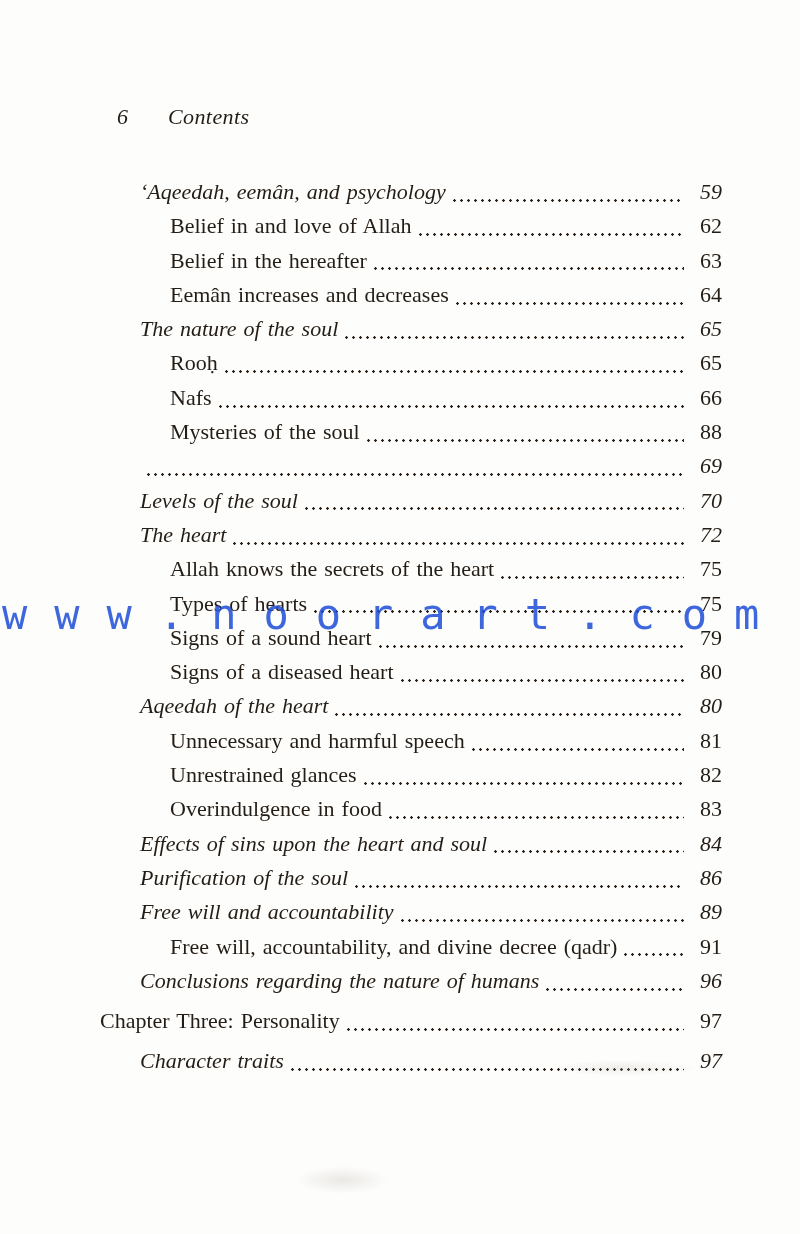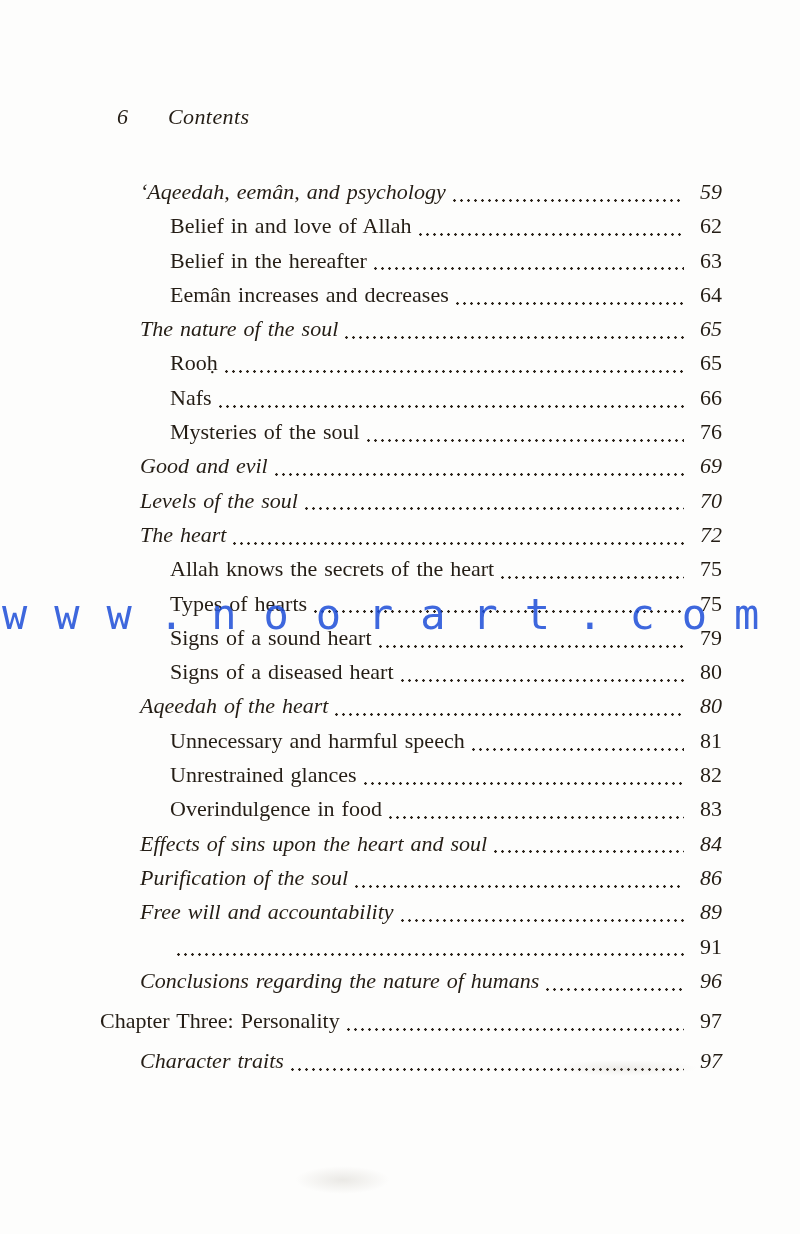--- a/index.html
+++ b/index.html
@@ -102,24 +102,23 @@
     <span class="toc-page">65</span>
   </div>
       <div class="toc-row lvl-2">
     <span class="toc-label">Nafs</span>
     <span class="toc-leader"></span>
     <span class="toc-page">66</span>
   </div>
       <div class="toc-row lvl-2">
     <span class="toc-label">Mysteries of the soul</span>
     <span class="toc-leader"></span>
-    <span class="toc-page">76</span>
-  </div>
-      <div class="toc-row lvl-1">
-    <span class="toc-label">Good and evil</span>
+    <span class="toc-page">88</span>
+  </div>
+      <div class="toc-row lvl-1">
     <span class="toc-leader"></span>
     <span class="toc-page">69</span>
   </div>
       <div class="toc-row lvl-1">
     <span class="toc-label">Levels of the soul</span>
     <span class="toc-leader"></span>
     <span class="toc-page">70</span>
   </div>
       <div class="toc-row lvl-1">
     <span class="toc-label">The heart</span>
@@ -175,20 +174,21 @@
     <span class="toc-label">Purification of the soul</span>
     <span class="toc-leader"></span>
     <span class="toc-page">86</span>
   </div>
       <div class="toc-row lvl-1">
     <span class="toc-label">Free will and accountability</span>
     <span class="toc-leader"></span>
     <span class="toc-page">89</span>
   </div>
       <div class="toc-row lvl-2">
+    <span class="toc-label">Free will, accountability, and divine decree (qadr)</span>
     <span class="toc-leader"></span>
     <span class="toc-page">91</span>
   </div>
       <div class="toc-row lvl-1">
     <span class="toc-label">Conclusions regarding the nature of humans</span>
     <span class="toc-leader"></span>
     <span class="toc-page">96</span>
   </div>
       <div class="toc-row lvl-0 gap-before">
     <span class="toc-label">Chapter Three: Personality</span>

